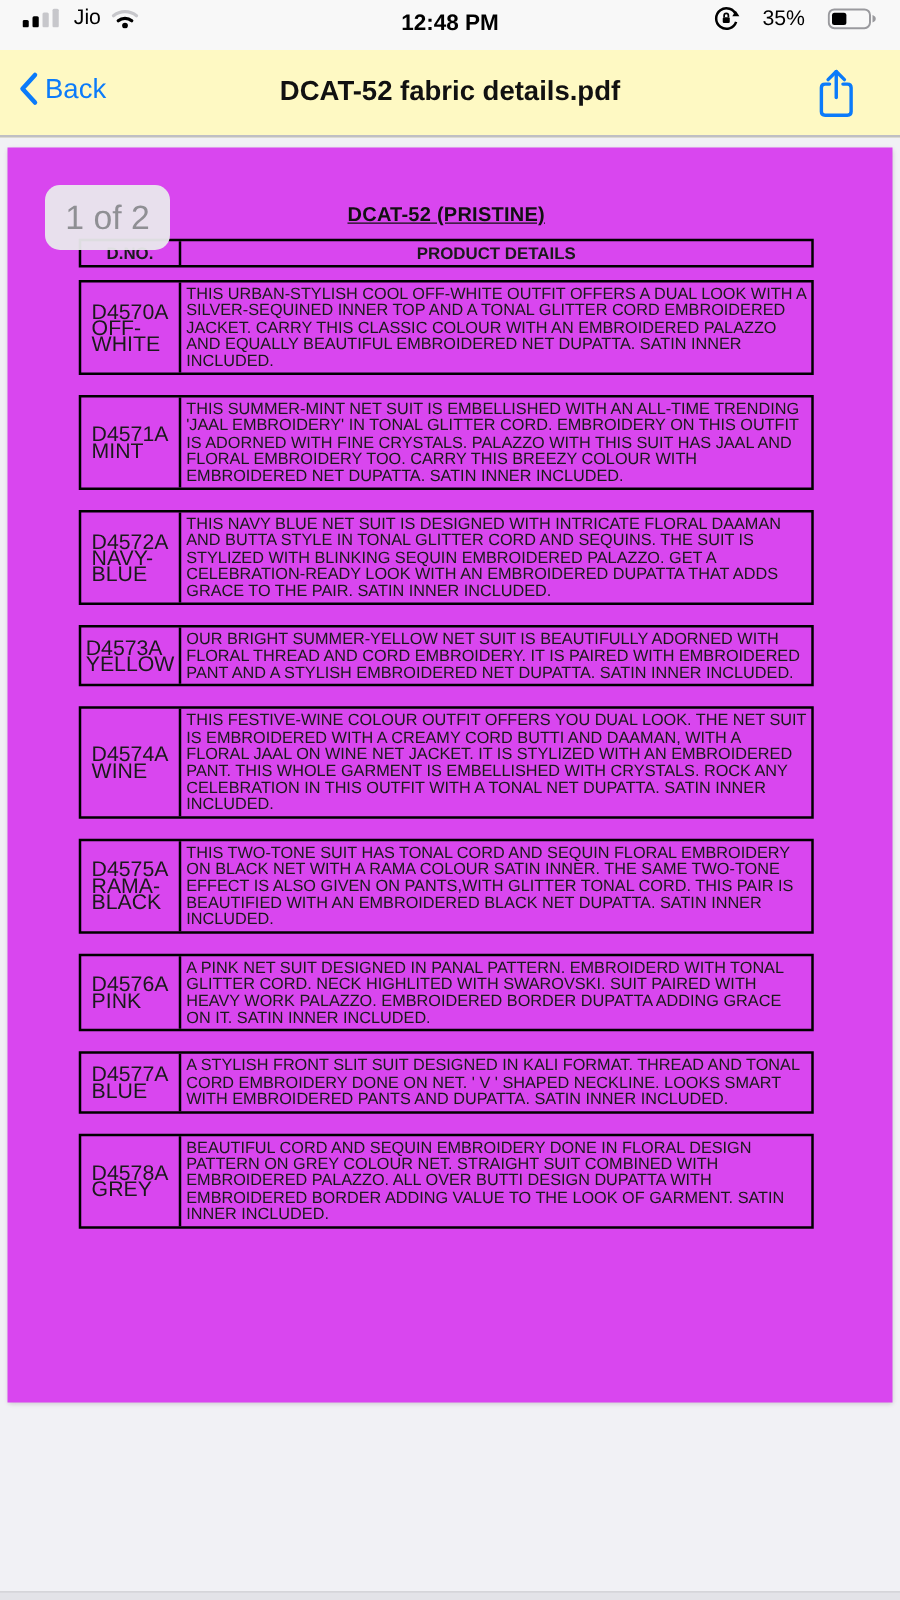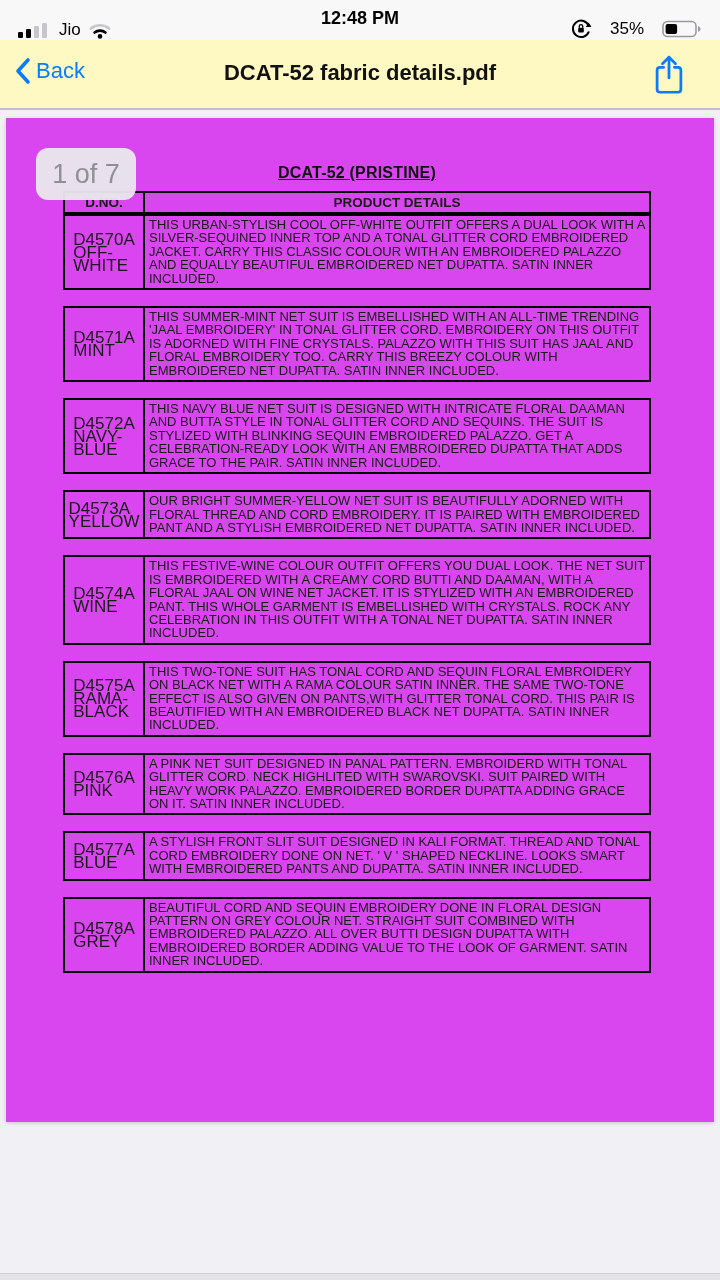--- a/index.html
+++ b/index.html
@@ -1,41 +1,41 @@
 <!DOCTYPE html>
 <html><head>
 <meta charset="utf-8">
 <style>
   * { margin:0; padding:0; box-sizing:border-box; }
   html,body { width:720px; height:1280px; }
   body { font-family:"Liberation Sans", sans-serif; background:#f1f1f5; }
   .screen { position:relative; width:720px; height:1280px; overflow:hidden; background:#f1f1f5; }
 
   
-  .status-bar { position:absolute; top:0; left:0; width:720px; height:40px; background:#f8f8f8; display:flex; align-items:flex-end; justify-content:space-between; padding:0 18px; z-index:5; }
+  .status-bar { position:absolute; top:0; left:0; width:720px; height:40px; background:#f8f8f8; display:flex; align-items:flex-start; justify-content:space-between; padding:0 18px; z-index:5; }
   .sb-left { display:flex; align-items:center; gap:7px; padding-top:4px; }
   .sb-right { display:flex; align-items:center; gap:18px; padding-top:4px; }
   .sb-carrier { font-size:17px; color:#000; }
   .sb-time { position:absolute; left:0; right:0; top:8px; text-align:center; font-size:18px; font-weight:600; color:#000; }
   .sb-batt-pct { font-size:17px; color:#000; }
 
   
   .nav-bar { position:absolute; top:40px; left:0; width:720px; height:70px; background:#fef9c3; border-bottom:2px solid #bfbfc4; z-index:5; }
   .back-btn { position:absolute; left:14px; top:16px; display:flex; align-items:center; gap:4px; cursor:pointer; }
   .back-label { font-size:22px; color:#0b7bfa; }
   .nav-title { position:absolute; left:0; right:0; top:20px; text-align:center; font-size:22px; font-weight:700; color:#111; }
   .share-btn { position:absolute; right:34px; top:13px; cursor:pointer; }
 
   
   .content-area { position:absolute; top:112px; left:0; width:720px; height:1160px; background:#f1f1f5; overflow:hidden; }
   .pdf-page { position:absolute; top:6px; left:6px; width:708px; height:1004px; background:#d946ef; box-shadow:0 1px 4px rgba(0,0,0,0.18); }
   .doc-body { margin:46px 0 0 57px; width:588px; }
   .doc-title { text-align:center; font-size:16px; font-weight:700; text-decoration:underline; color:#111; margin-bottom:9px; letter-spacing:0.2px; }
 
-  .prod-header { display:flex; border:2px solid #000; margin-bottom:0; }
+  .prod-header { display:flex; border:2px solid #000; margin-bottom:10px; }
   .prod-row { display:flex; border:2px solid #000; margin-bottom:16px; }
   .dno-cell { width:80px; flex:0 0 80px; border-right:2px solid #000; display:flex; align-items:center; justify-content:center; text-align:left; font-size:17px; line-height:13px; color:#1a1a1a; white-space:pre-line; padding:2px 18px; }
   .details-cell { flex:1; font-size:13px; line-height:13.4px; color:#1a1a1a; padding:2px 4px 3px 4px; text-align:left; }
   .prod-header .dno-cell, .prod-header .details-cell { font-weight:700; font-size:13.5px; justify-content:center; text-align:center; padding:1px 2px; line-height:17px; }
 
   
   .page-indicator { position:absolute; left:36px; top:148px; width:100px; height:52px; background:rgba(233,233,236,0.95); border-radius:12px; display:flex; align-items:center; justify-content:center; font-size:27px; color:#8f8f94; z-index:6; }
 
   
   .bottom-strip { position:absolute; left:0; bottom:0; width:720px; height:7px; background:#e3e3e8; border-top:1px solid #cfcfd4; z-index:5; }
@@ -170,17 +170,17 @@
         <div class="prod-row">
           <div class="dno-cell">D4578A
 GREY</div>
           <div class="details-cell">BEAUTIFUL CORD AND SEQUIN EMBROIDERY DONE IN FLORAL DESIGN PATTERN ON GREY COLOUR NET. STRAIGHT SUIT COMBINED WITH EMBROIDERED PALAZZO. ALL OVER BUTTI DESIGN DUPATTA WITH EMBROIDERED BORDER ADDING VALUE TO THE LOOK OF GARMENT. SATIN INNER INCLUDED.</div>
         </div>
 
       </div>
     </div>
   </div>
 
-  <div class="page-indicator">1 of 7</div>
+  <div class="page-indicator">1 of 2</div>
 
   <div class="bottom-strip"></div>
 
 </div>
 
 </body></html>

